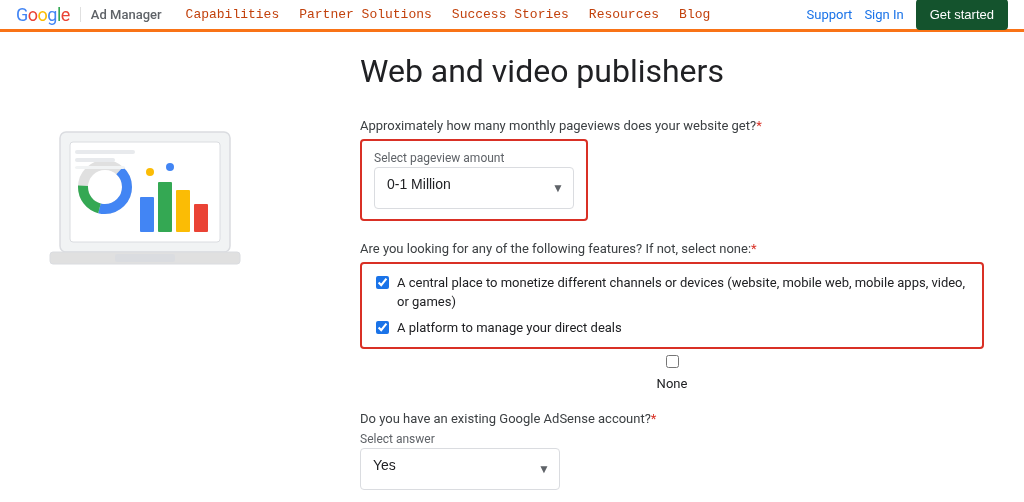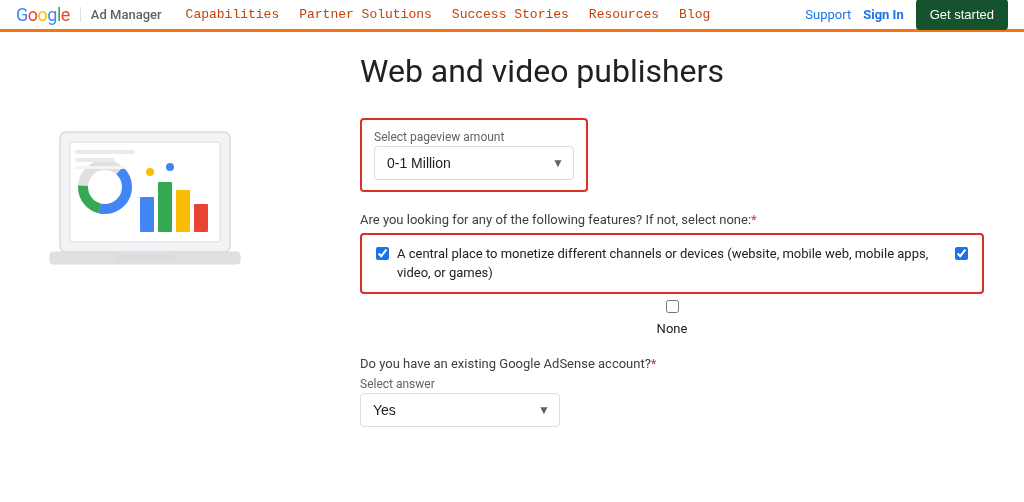--- a/index.html
+++ b/index.html
@@ -17,21 +17,21 @@
     .logo-o1 { color: #EA4335; }
     .logo-o2 { color: #FBBC05; }
     .logo-g2 { color: #4285F4; }
     .logo-l { color: #34A853; }
     .logo-e { color: #EA4335; }
     .nav-product { font-size: 13px; color: #5f6368; font-weight: 500; border-left: 1px solid #e0e0e0; padding-left: 10px; margin-left: 4px; }
     .nav-links { display: flex; gap: 20px; flex: 1; }
     .nav-link { font-size: 13px; color: #c2410c; text-decoration: none; cursor: pointer; font-family: Liberation Mono, monospace; }
     .nav-actions { display: flex; align-items: center; gap: 12px; }
     .nav-support { font-size: 13px; color: #1a73e8; cursor: pointer; }
-    .nav-signin { font-size: 13px; color: #1a73e8; cursor: pointer; font-weight: 700; }
+    .nav-signin { font-size: 13px; color: #1a73e8; cursor: pointer; font-weight: 400; }
     .nav-get-started {
       background: #14532d; color: #fff; border: none; border-radius: 4px;
       padding: 8px 14px; font-size: 13px; font-weight: 500; cursor: pointer;
     }
 
     
     .page-wrapper { display: flex; max-width: 1024px; margin: 0 auto; padding: 20px 40px 40px; }
     .left-panel { width: 280px; flex-shrink: 0; display: flex; align-items: flex-start; padding-top: 60px; }
 
     
@@ -44,39 +44,39 @@
 
     
     .form-section { margin-bottom: 20px; }
     .form-label { font-size: 13px; color: #3c4043; margin-bottom: 6px; display: block; }
     .required-star { color: #d93025; }
 
     
     .select-wrapper { position: relative; display: inline-block; }
     .form-select {
       appearance: none; border: 1px solid #dadce0; border-radius: 4px;
-      padding: 8px 32px 8px 12px; font-size: 14px; color: #202124;
+      padding: 8px 32px 16px 12px; font-size: 14px; color: #202124;
       background: #fff; cursor: pointer; min-width: 220px; outline: none;
     }
     .select-arrow {
       position: absolute; right: 10px; top: 50%; transform: translateY(-50%);
       pointer-events: none; color: #5f6368; font-size: 12px;
     }
 
     
     .highlight-box {
       border: 2px solid #d93025; border-radius: 4px; padding: 10px 12px;
       display: inline-block;
     }
     .highlight-box .form-select { min-width: 200px; }
 
     
     .checkbox-group {
       border: 2px solid #d93025; border-radius: 4px; padding: 10px 14px;
-      display: inline-flex; flex-direction: row; gap: 8px; min-width: 340px;
+      display: inline-flex; flex-direction: column; gap: 8px; min-width: 340px;
     }
     .checkbox-item { display: flex; align-items: flex-start; gap: 8px; cursor: pointer; }
     .checkbox-item input[type="checkbox"] { margin-top: 2px; accent-color: #1a73e8; flex-shrink: 0; }
     .checkbox-label { font-size: 13px; color: #202124; line-height: 1.4; }
 
     .checkbox-none { display: flex; align-items: center; gap: 8px; margin-top: 6px; flex-direction: column; }
     .checkbox-none input[type="checkbox"] { accent-color: #1a73e8; }
     .checkbox-none-label { font-size: 13px; color: #202124; }
 
     
@@ -136,20 +136,23 @@
       <rect x="35" y="38" width="60" height="4" rx="2" fill="#e8eaed"></rect>
       <rect x="35" y="46" width="40" height="4" rx="2" fill="#e8eaed"></rect>
       <rect x="35" y="54" width="50" height="3" rx="2" fill="#f1f3f4"></rect>
     </svg>
   </div>
 
   <div class="right-panel">
     <h1 class="page-title">Web and video publishers</h1>
 
     <div class="form-section">
+      <label class="form-label">
+        <span>Approximately how many monthly pageviews does your website get?</span><span class="required-star">*</span>
+      </label>
       <div class="highlight-box">
         <span class="sub-label">Select pageview amount</span>
         <div class="select-wrapper">
           <select class="form-select">
             <option>0-1 Million</option>
             <option>1-10 Million</option>
             <option>10-100 Million</option>
             <option>100M+</option>
           </select>
           <span class="select-arrow">▼</span>
@@ -161,20 +164,21 @@
       <label class="form-label">
         <span>Are you looking for any of the following features? If not, select none:</span><span class="required-star">*</span>
       </label>
       <div class="checkbox-group">
         <label class="checkbox-item">
           <input type="checkbox" checked="" style="">
           <span class="checkbox-label">A central place to monetize different channels or devices (website, mobile web, mobile apps, video, or games)</span>
         </label>
         <label class="checkbox-item">
           <input type="checkbox" checked="" style="">
+          <span class="checkbox-label">A platform to manage your direct deals</span>
         </label>
       </div>
       <div class="checkbox-none">
         <input type="checkbox" style="">
         <span class="checkbox-none-label">None</span>
       </div>
     </div>
 
     <div class="form-section">
       <label class="form-label">

